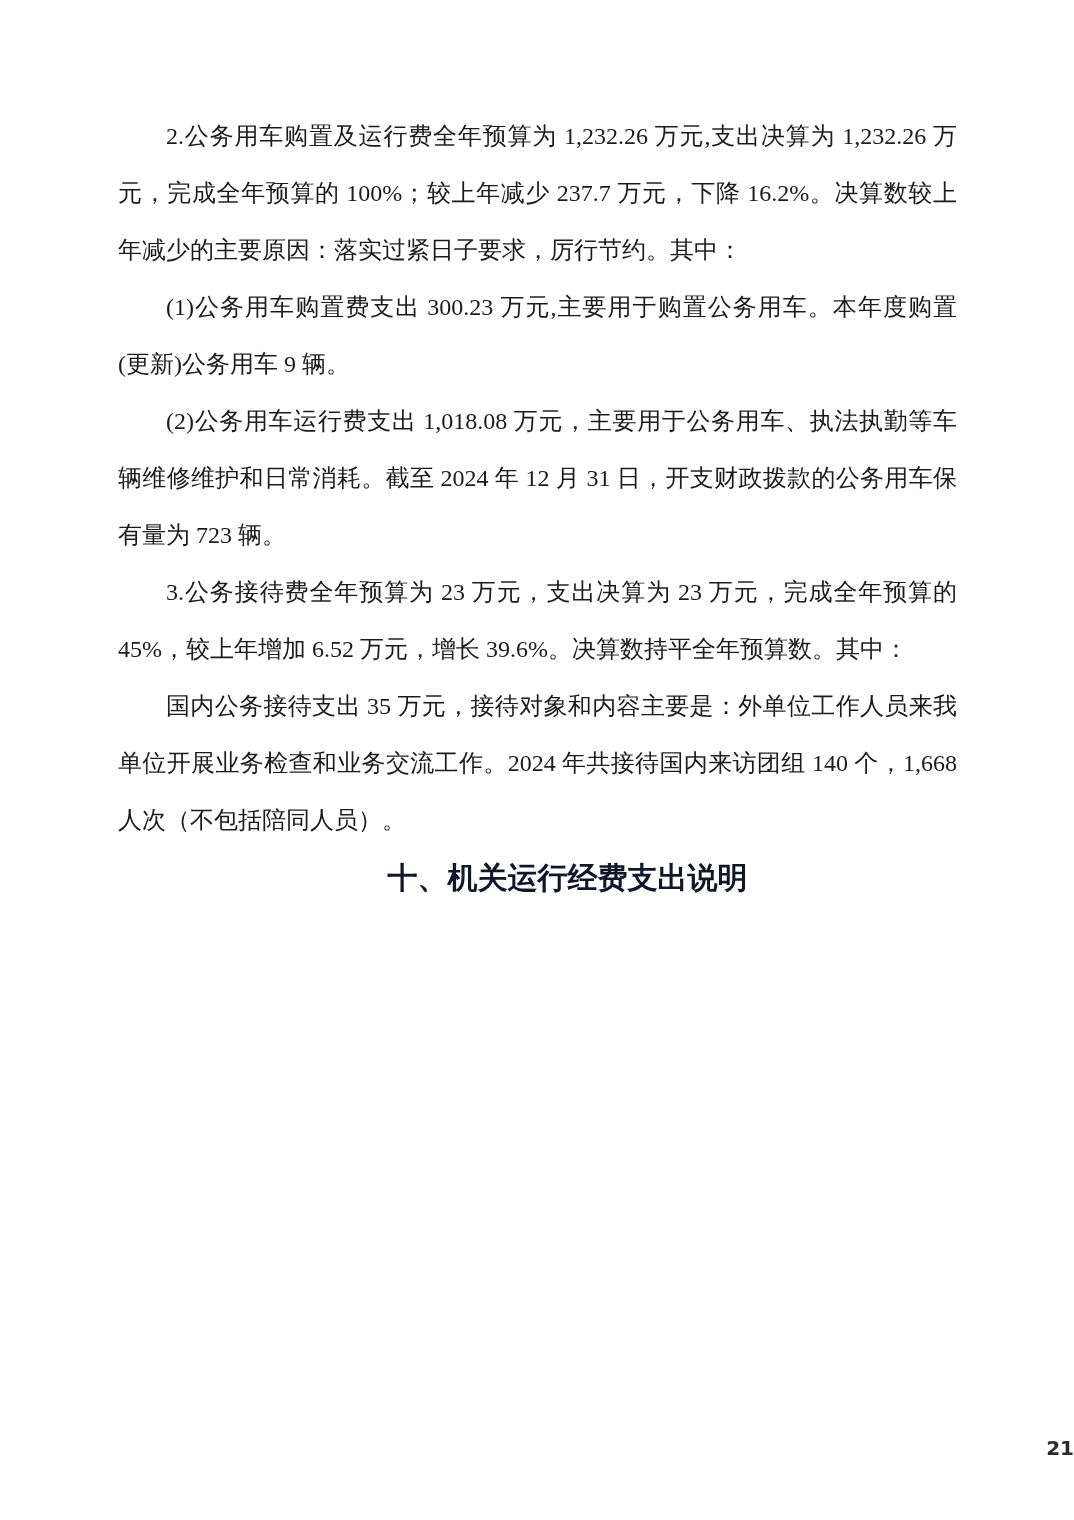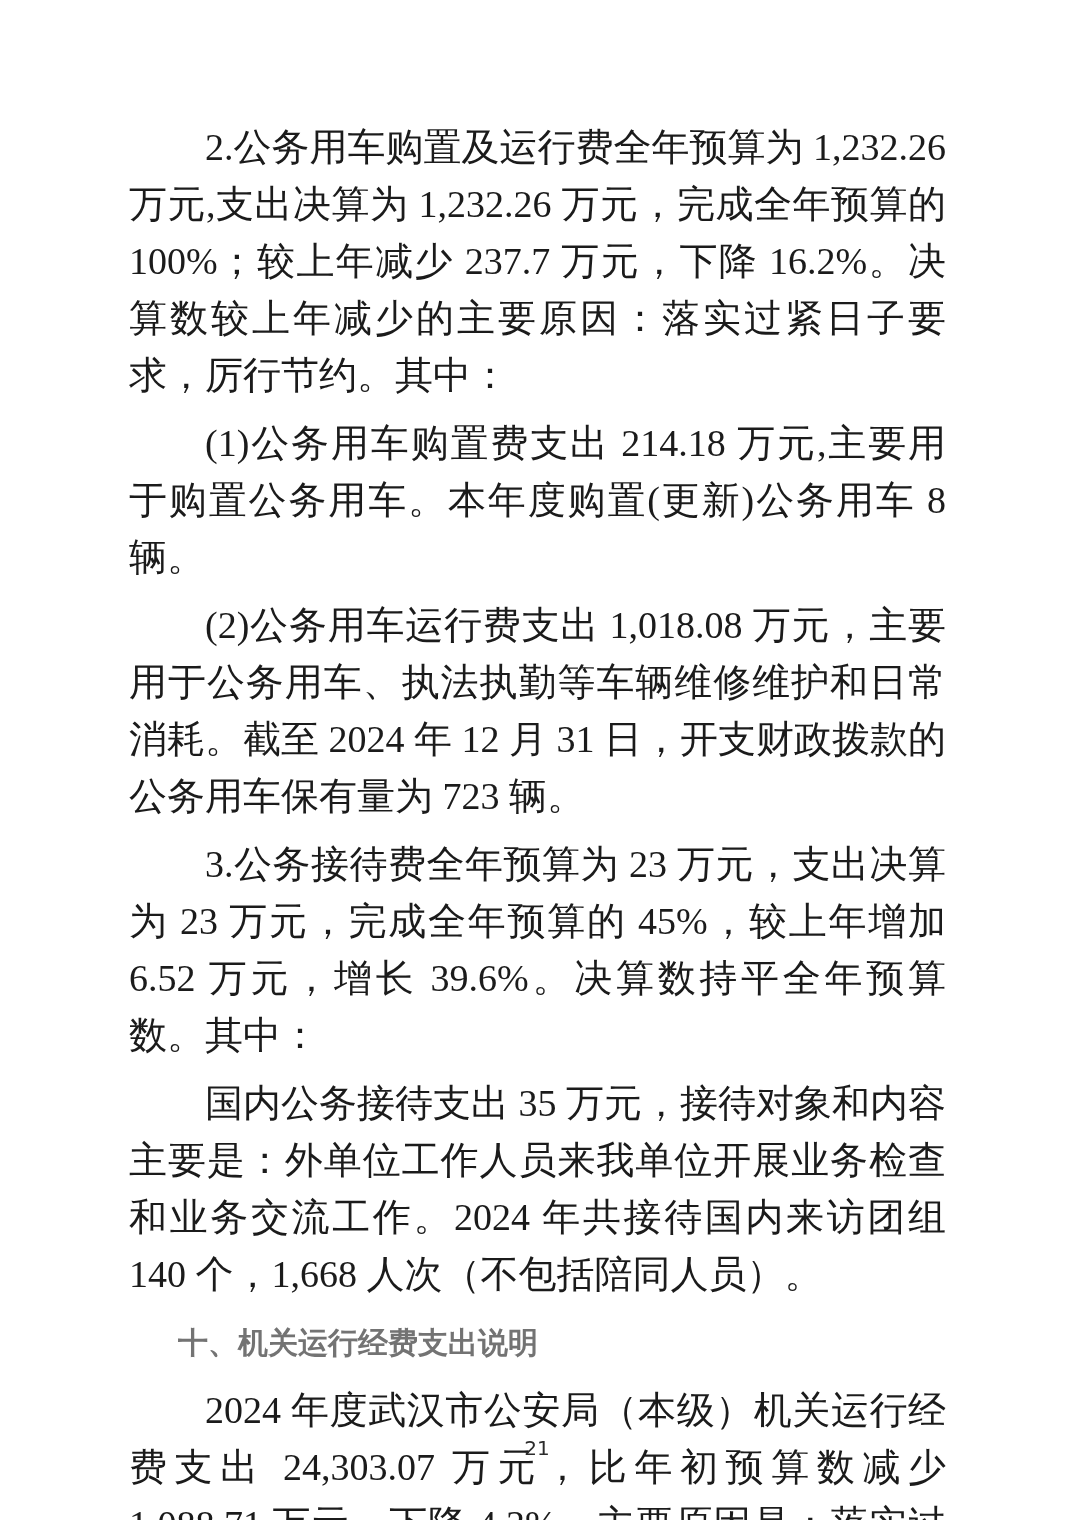--- a/index.html
+++ b/index.html
@@ -20,57 +20,57 @@
     inset: 0;
     background: #ffffff;
   }
   .content {
     position: absolute;
     left: 118px;
     top: 108px;
     width: 839px;
   }
   p.body {
-    margin: 11px;
-    font-size: 38px;
+    margin: 0;
+    font-size: 24px;
     line-height: 57px;
     text-align: justify;
     text-indent: 2em;
     font-family: "Liberation Serif", "DejaVu Serif", serif;
     color: #1b1b1b;
   }
   h2.heading {
     margin: 0;
     font-size: 30px;
     line-height: 57px;
     font-weight: bold;
     text-indent: 2em;
-    text-align: left;
+    text-align: center;
     font-family: "Liberation Sans", "DejaVu Sans", sans-serif;
-    color: #737373;
+    color: #0f172a;
   }
   .footer {
     position: absolute;
     left: 0;
     right: 0;
     top: 1436px;
-    text-align: center;
+    text-align: right;
     font-size: 20px;
     line-height: 24px;
     font-family: "DejaVu Sans", "Liberation Sans", sans-serif;
     color: #2b2b2b;
+    font-weight: bold;
   }
 </style>
 </head>
 <body>
 
 <div class="page">
   <div class="content">
     <p class="body">2.公务用车购置及运行费全年预算为 1,232.26 万元,支出决算为 1,232.26 万元，完成全年预算的 100%；较上年减少 237.7 万元，下降 16.2%。决算数较上年减少的主要原因：落实过紧日子要求，厉行节约。其中：</p>
-    <p class="body">(1)公务用车购置费支出 214.18 万元,主要用于购置公务用车。本年度购置(更新)公务用车 8 辆。</p>
+    <p class="body">(1)公务用车购置费支出 300.23 万元,主要用于购置公务用车。本年度购置(更新)公务用车 9 辆。</p>
     <p class="body">(2)公务用车运行费支出 1,018.08 万元，主要用于公务用车、执法执勤等车辆维修维护和日常消耗。截至 2024 年 12 月 31 日，开支财政拨款的公务用车保有量为 723 辆。</p>
     <p class="body">3.公务接待费全年预算为 23 万元，支出决算为 23 万元，完成全年预算的 45%，较上年增加 6.52 万元，增长 39.6%。决算数持平全年预算数。其中：</p>
     <p class="body">国内公务接待支出 35 万元，接待对象和内容主要是：外单位工作人员来我单位开展业务检查和业务交流工作。2024 年共接待国内来访团组 140 个，1,668 人次（不包括陪同人员）。</p>
     <h2 class="heading">十、机关运行经费支出说明</h2>
-    <p class="body">2024 年度武汉市公安局（本级）机关运行经费支出 24,303.07 万元，比年初预算数减少 1,088.71 万元，下降 4.3%。主要原因是：落实过紧日子要求，压减机关运行经费支出。</p>
   </div>
   <div class="footer">21</div>
 </div>
 
 </body></html>

